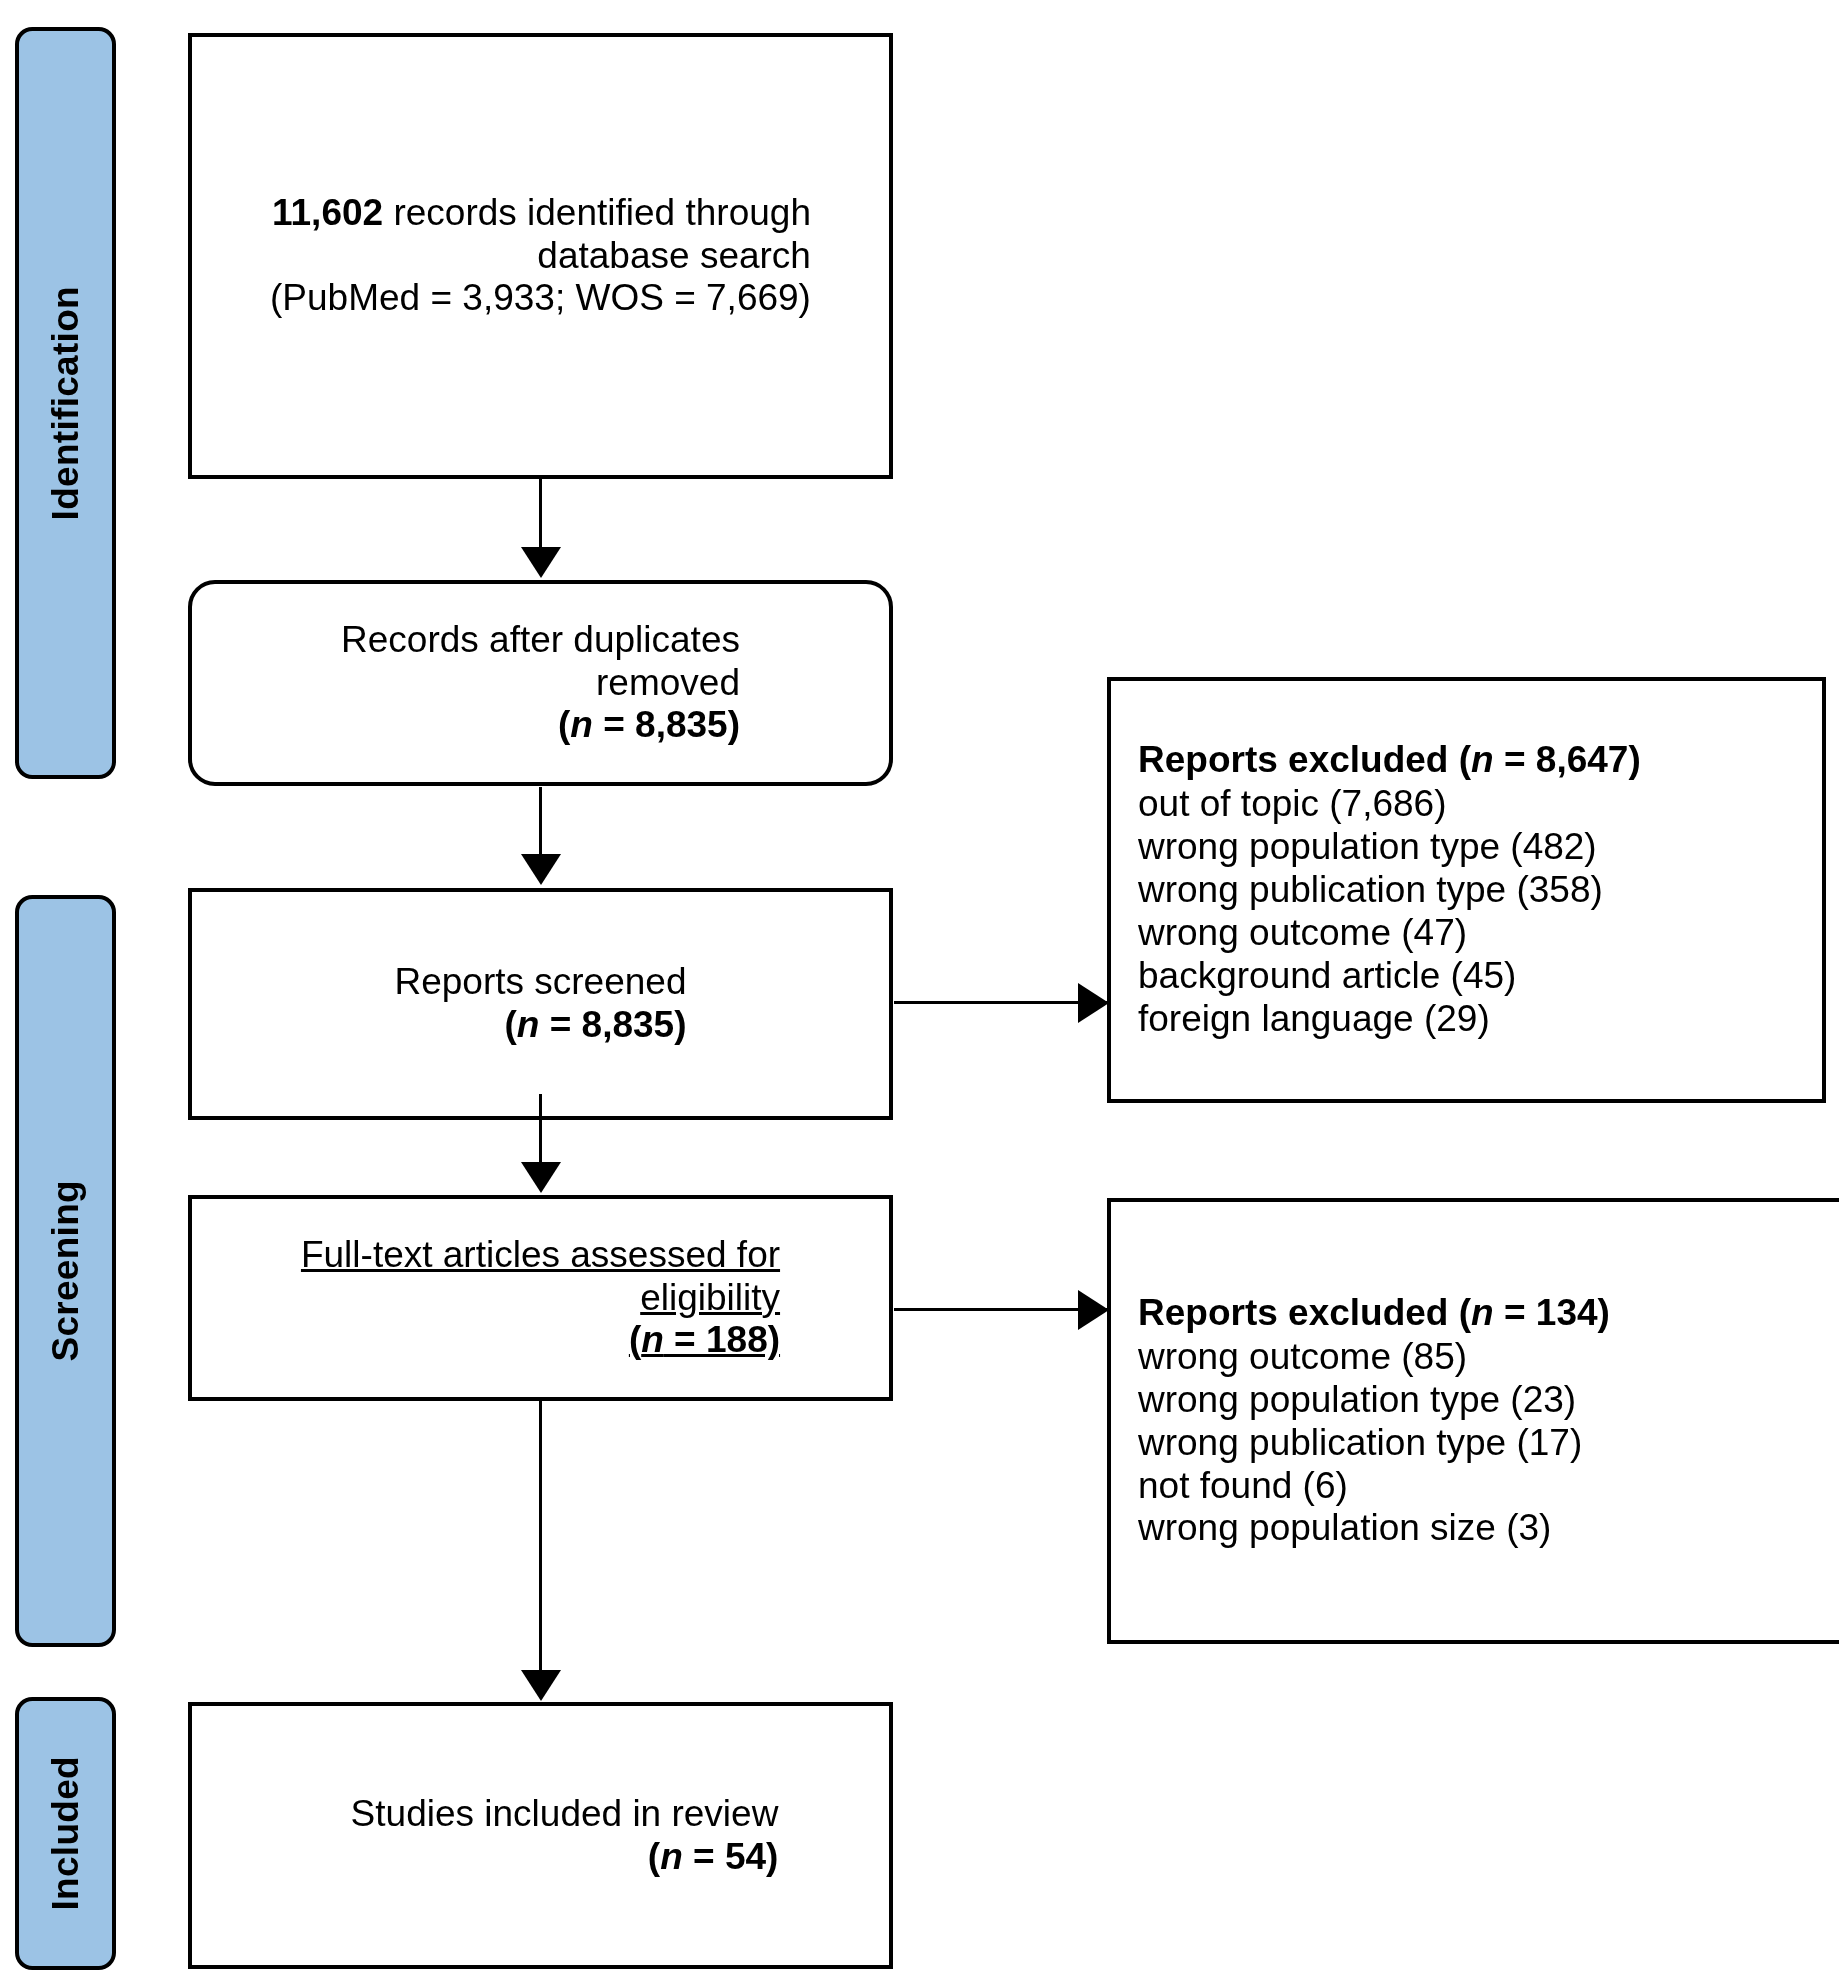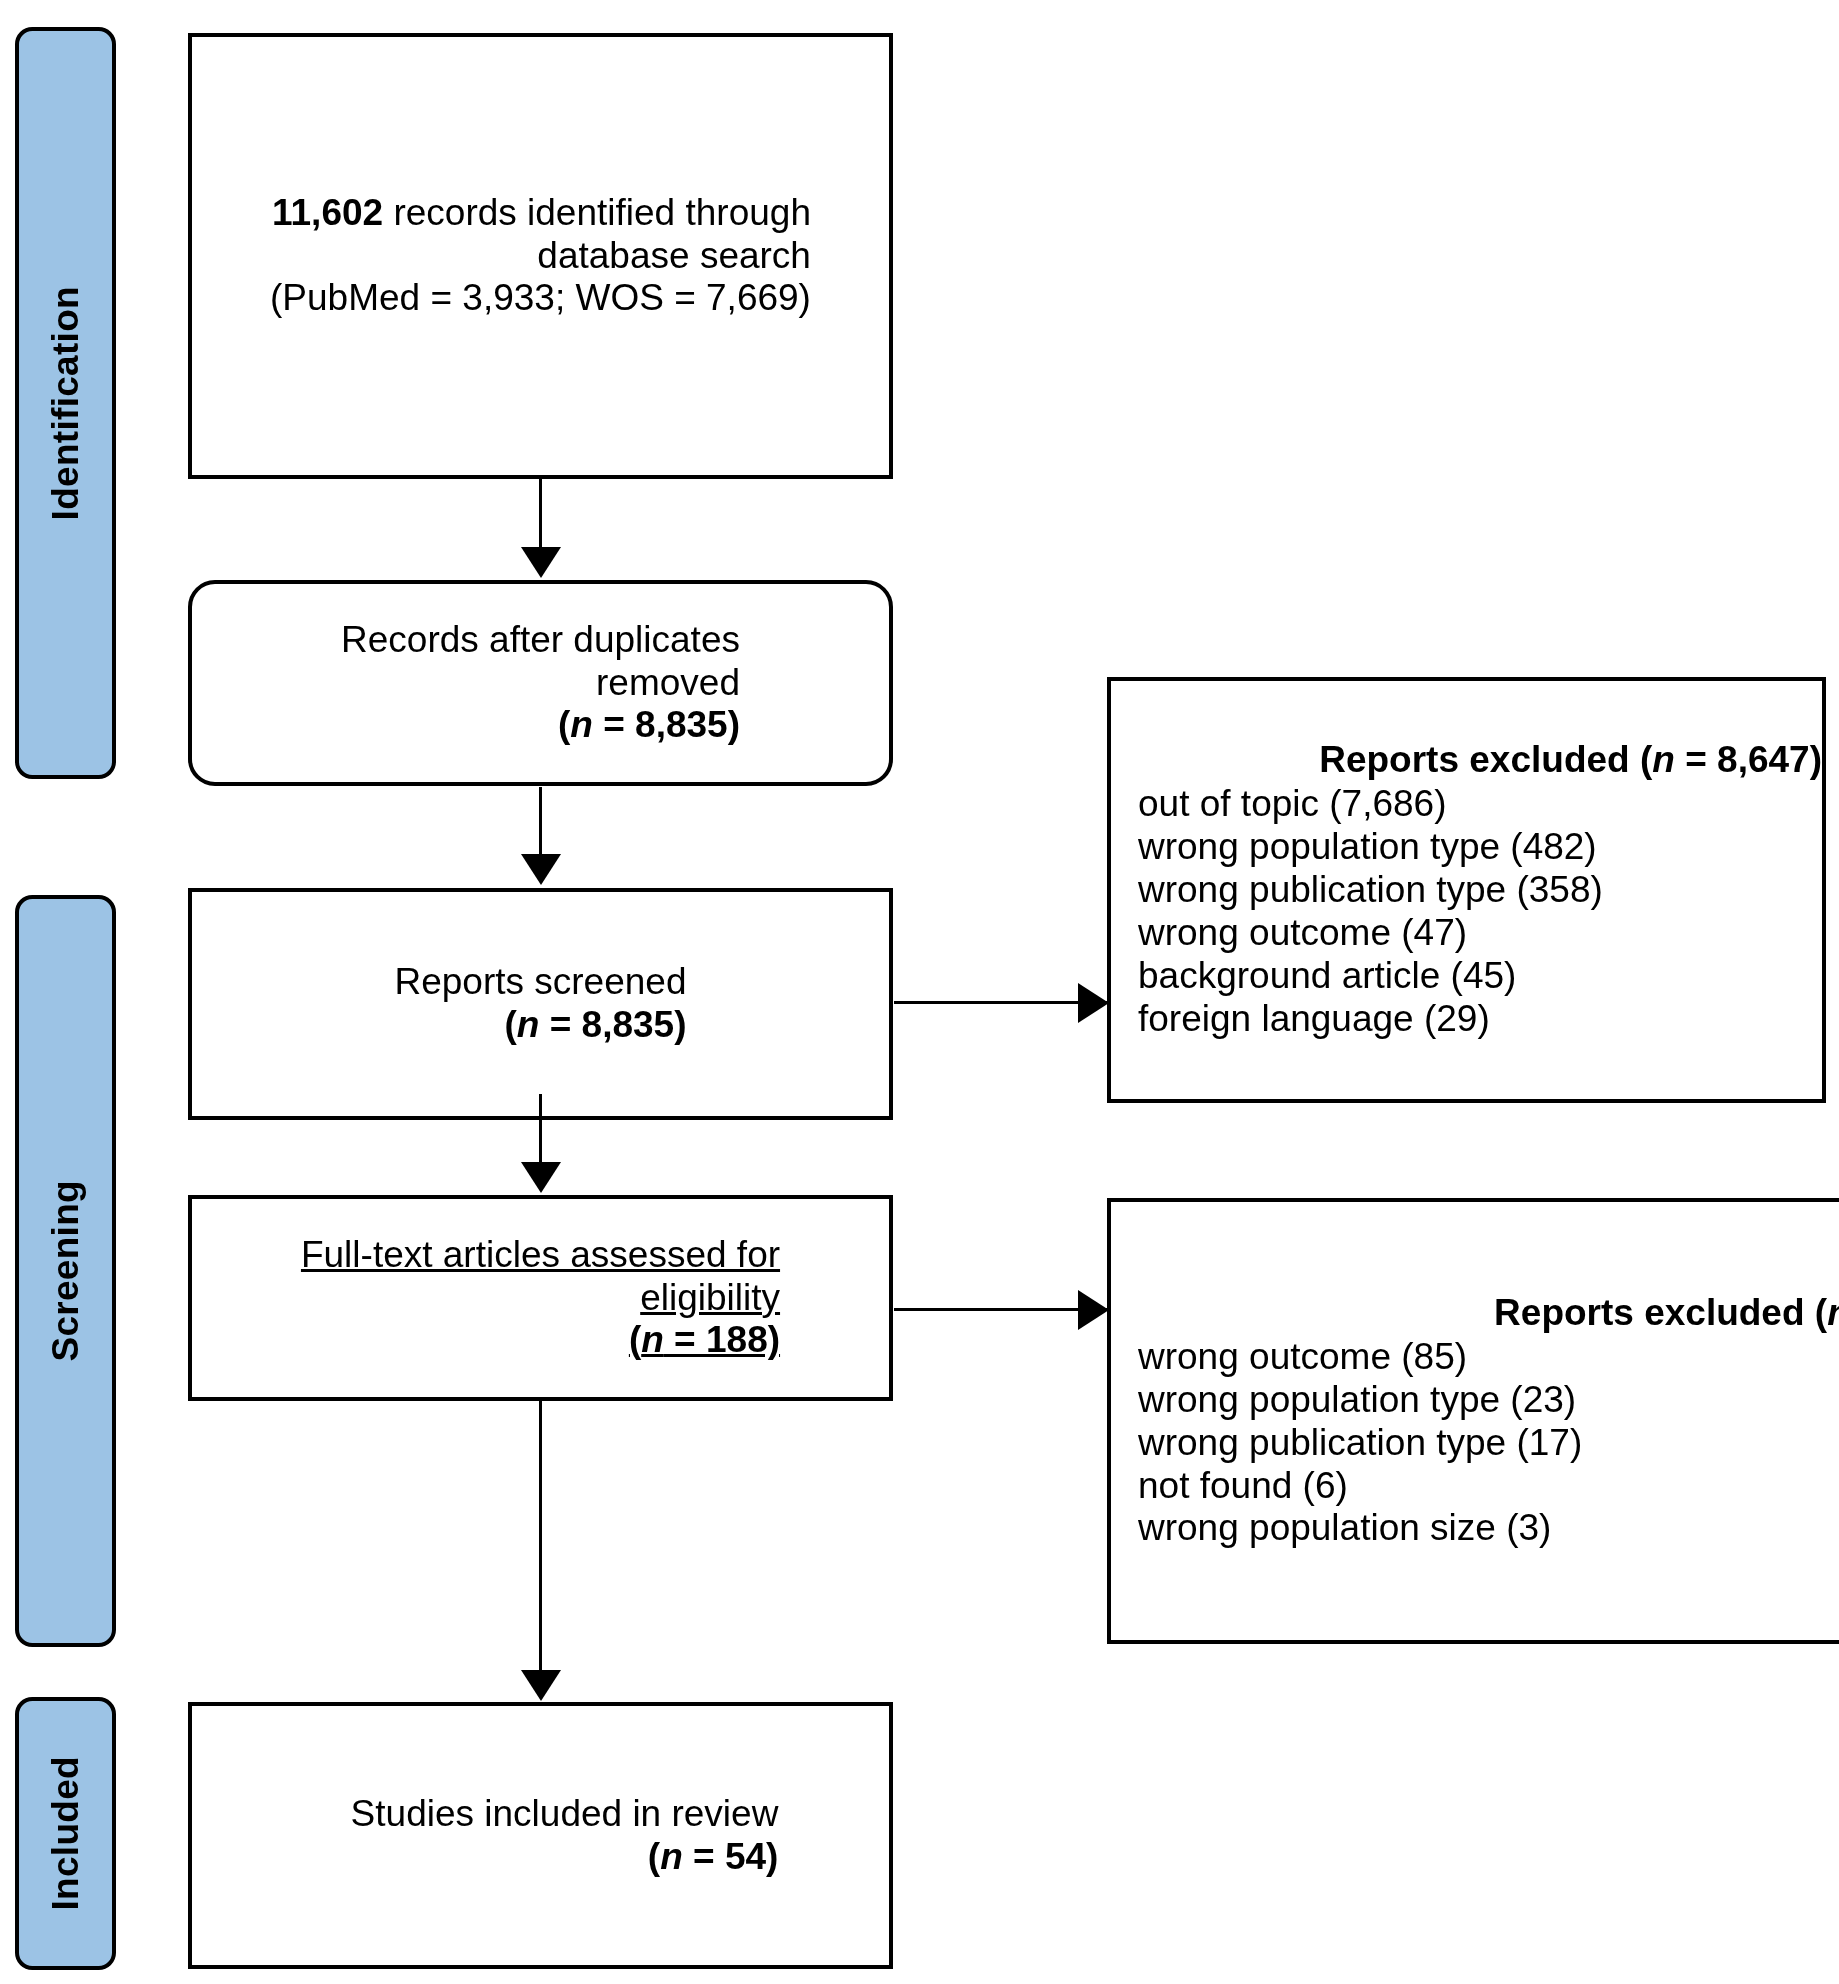--- a/index.html
+++ b/index.html
@@ -61,21 +61,21 @@
   .box-text.left-align {
     text-align: left;
     width: 100%;
     padding: 0 0 0 27px;
   }
   .b { font-weight: bold; }
   .i { font-style: italic; }
 
   .excl-head {
     display: block;
-    text-align: right;
+    text-align: left;
     font-weight: bold;
     margin-bottom: 1.3px;
   }
   .excl-line { display: block; }
 
   
   .v-line {
     position: absolute;
     width: 3.3px;
     background: #000000;

